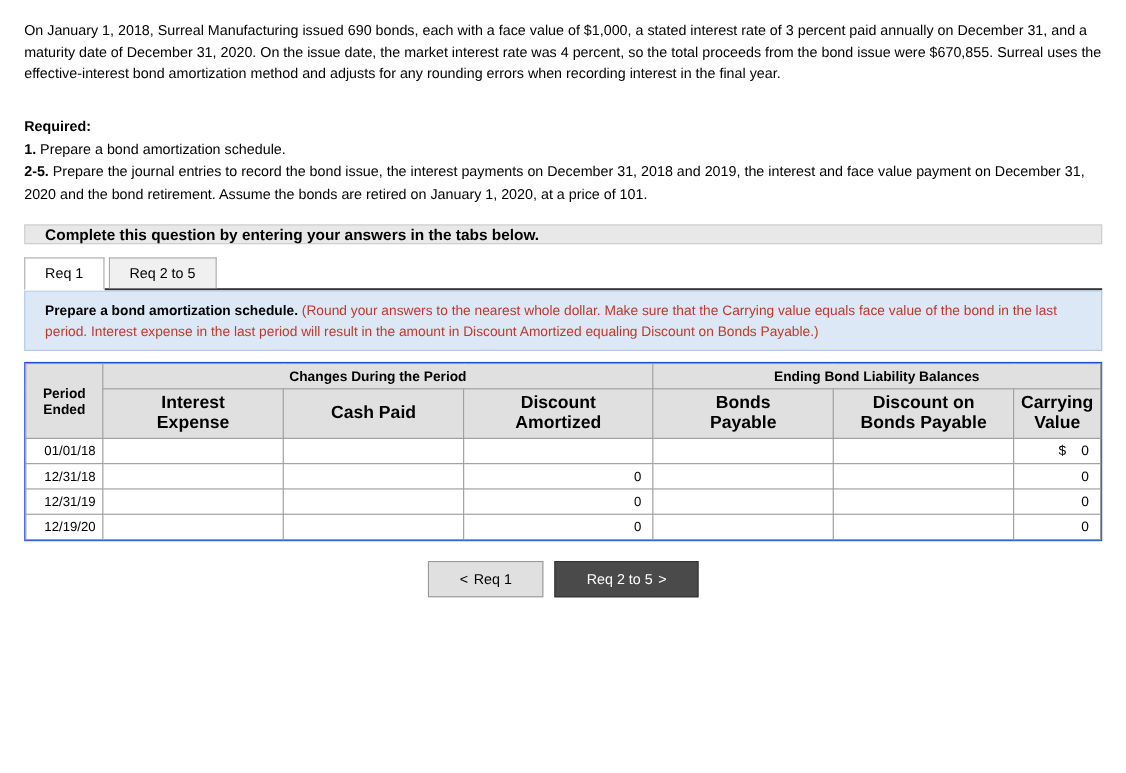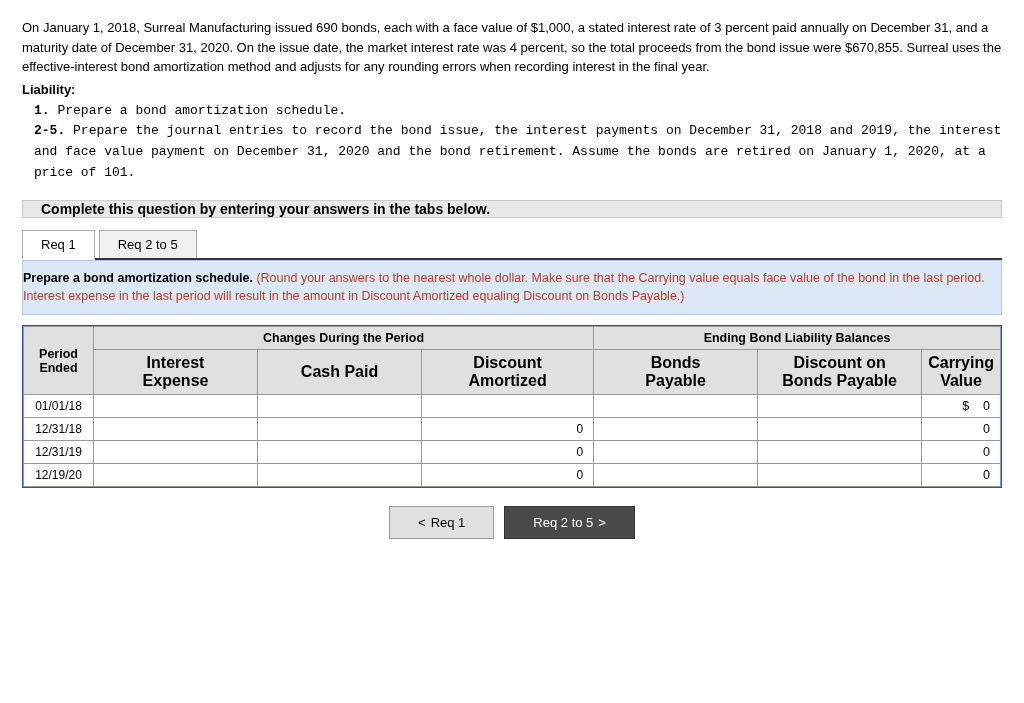--- a/index.html
+++ b/index.html
@@ -7,33 +7,32 @@
       font-family: Arial, sans-serif;
       font-size: 13px;
       background: #fff;
       color: #000;
       padding: 18px 22px;
       width: 1024px;
       min-height: 703px;
     }
     .intro-text {
       line-height: 1.5;
-      margin-bottom: 5px;
+      margin-bottom: 30px;
     }
     .required-section {
       margin-bottom: 10px;
     }
     .required-section .req-label {
       font-weight: bold;
       margin-bottom: 4px;
     }
     .req-item {
-      margin-left: 12px;
+      margin-left: 0;
       line-height: 1.6;
-      font-family: Liberation Mono, monospace;
     }
     .req-item .num {
       font-weight: bold;
     }
     .complete-box {
       background: #e8e8e8;
       border: 1px solid #ccc;
       padding: 0 18px;
       margin: 16px 0 12px 0;
       font-weight: bold;
@@ -58,21 +57,21 @@
     .tab.active {
       background: #fff;
       border-bottom: 2px solid #fff;
       margin-bottom: -2px;
       z-index: 1;
     }
     
     .amort-info {
       background: #dce8f5;
       border: 1px solid #afc8e8;
-      padding: 8px 0;
+      padding: 8px 18px;
       margin-top: 0;
       font-size: 12.5px;
       line-height: 1.5;
     }
     .amort-info strong {
       color: #000;
     }
     .amort-info .colored {
       color: #c0392b;
     }
@@ -96,21 +95,21 @@
       background: #e0e0e0;
       font-weight: bold;
       font-size: 12.5px;
     }
     .amort-table thead tr.header-sub th {
       background: #e0e0e0;
       font-weight: bold;
       font-size: 16px;
     }
     .amort-table td.period-cell {
-      text-align: center;
+      text-align: right;
       font-size: 12px;
       width: 70px;
     }
     .amort-table td input[type="text"] {
       width: 90%;
       border: none;
       outline: none;
       background: transparent;
       font-size: 12px;
       text-align: center;
@@ -150,21 +149,21 @@
     .amort-table td.input-cell {
       padding: 2px 4px;
     }
   </style>
 </head>
 <body>
 
 <p class="intro-text">On January 1, 2018, Surreal Manufacturing issued 690 bonds, each with a face value of $1,000, a stated interest rate of 3 percent paid annually on December 31, and a maturity date of December 31, 2020. On the issue date, the market interest rate was 4 percent, so the total proceeds from the bond issue were $670,855. Surreal uses the effective-interest bond amortization method and adjusts for any rounding errors when recording interest in the final year.</p>
 
 <div class="required-section">
-  <div class="req-label">Liability:</div>
+  <div class="req-label">Required:</div>
   <div class="req-item">
     <span class="num">1.</span>
     <span>Prepare a bond amortization schedule.</span>
   </div>
   <div class="req-item">
     <span class="num">2-5.</span>
     <span>Prepare the journal entries to record the bond issue, the interest payments on December 31, 2018 and 2019, the interest and face value payment on December 31, 2020 and the bond retirement. Assume the bonds are retired on January 1, 2020, at a price of 101.</span>
   </div>
 </div>
 

